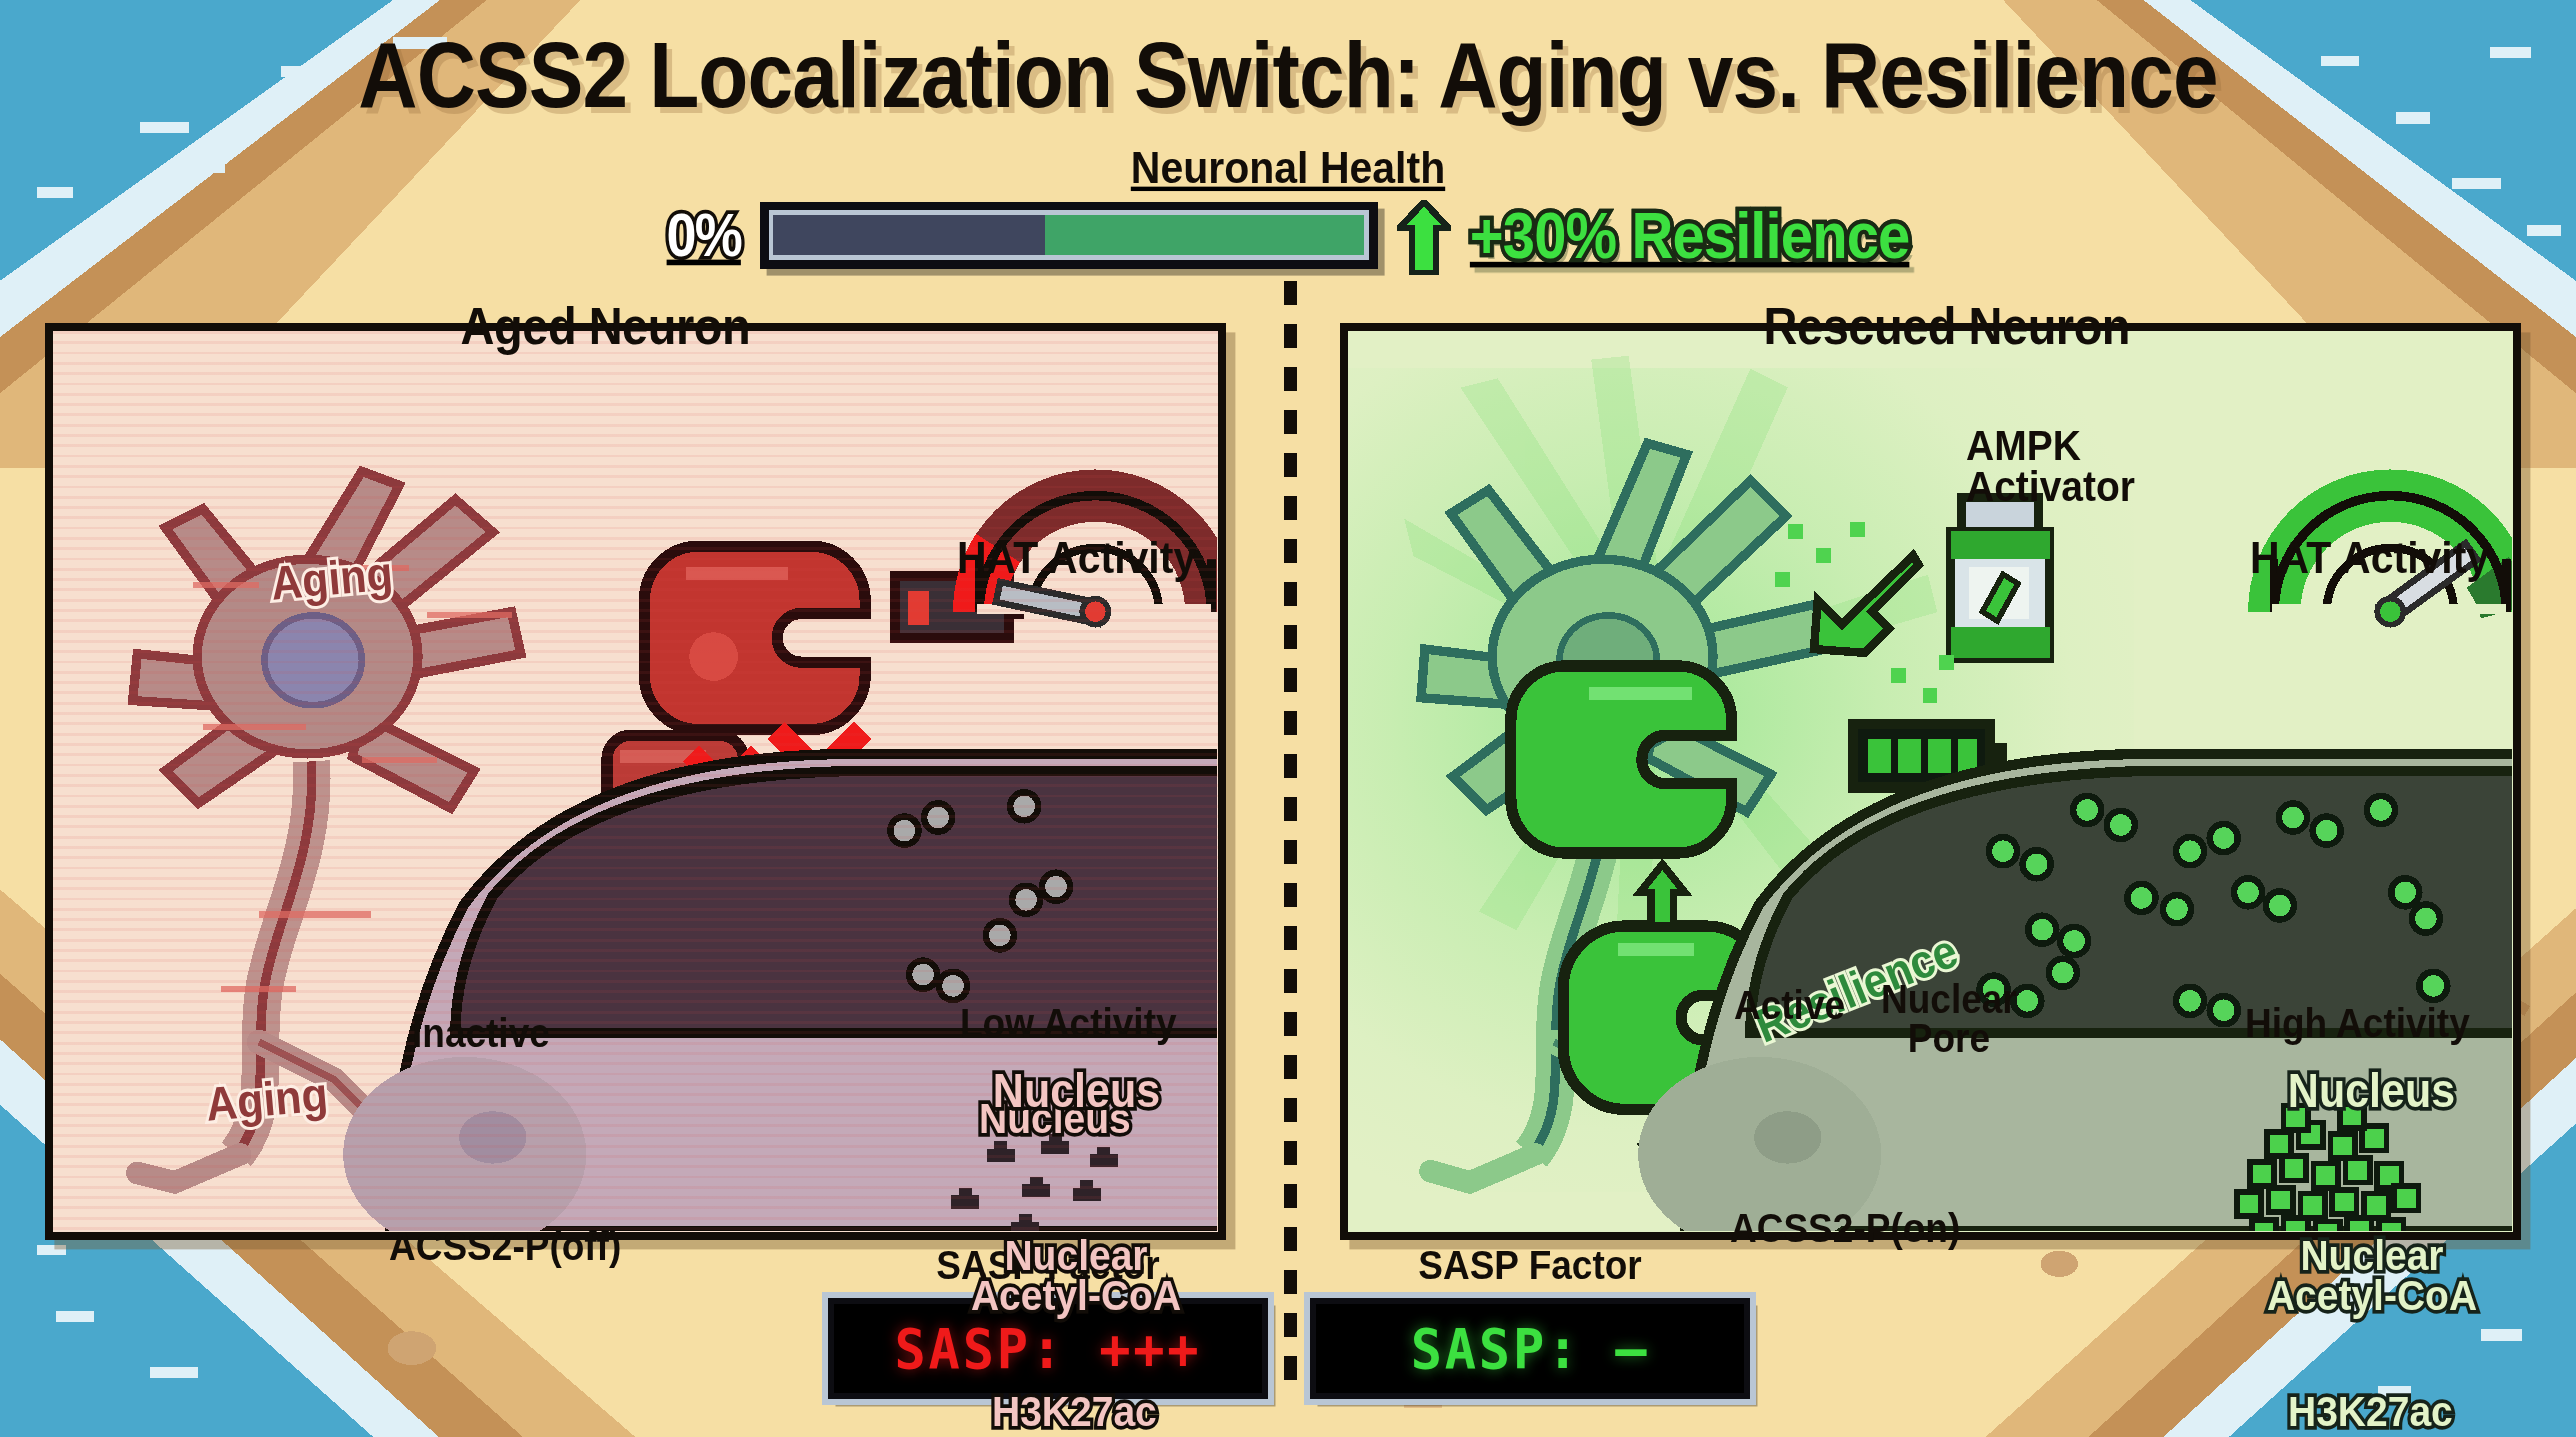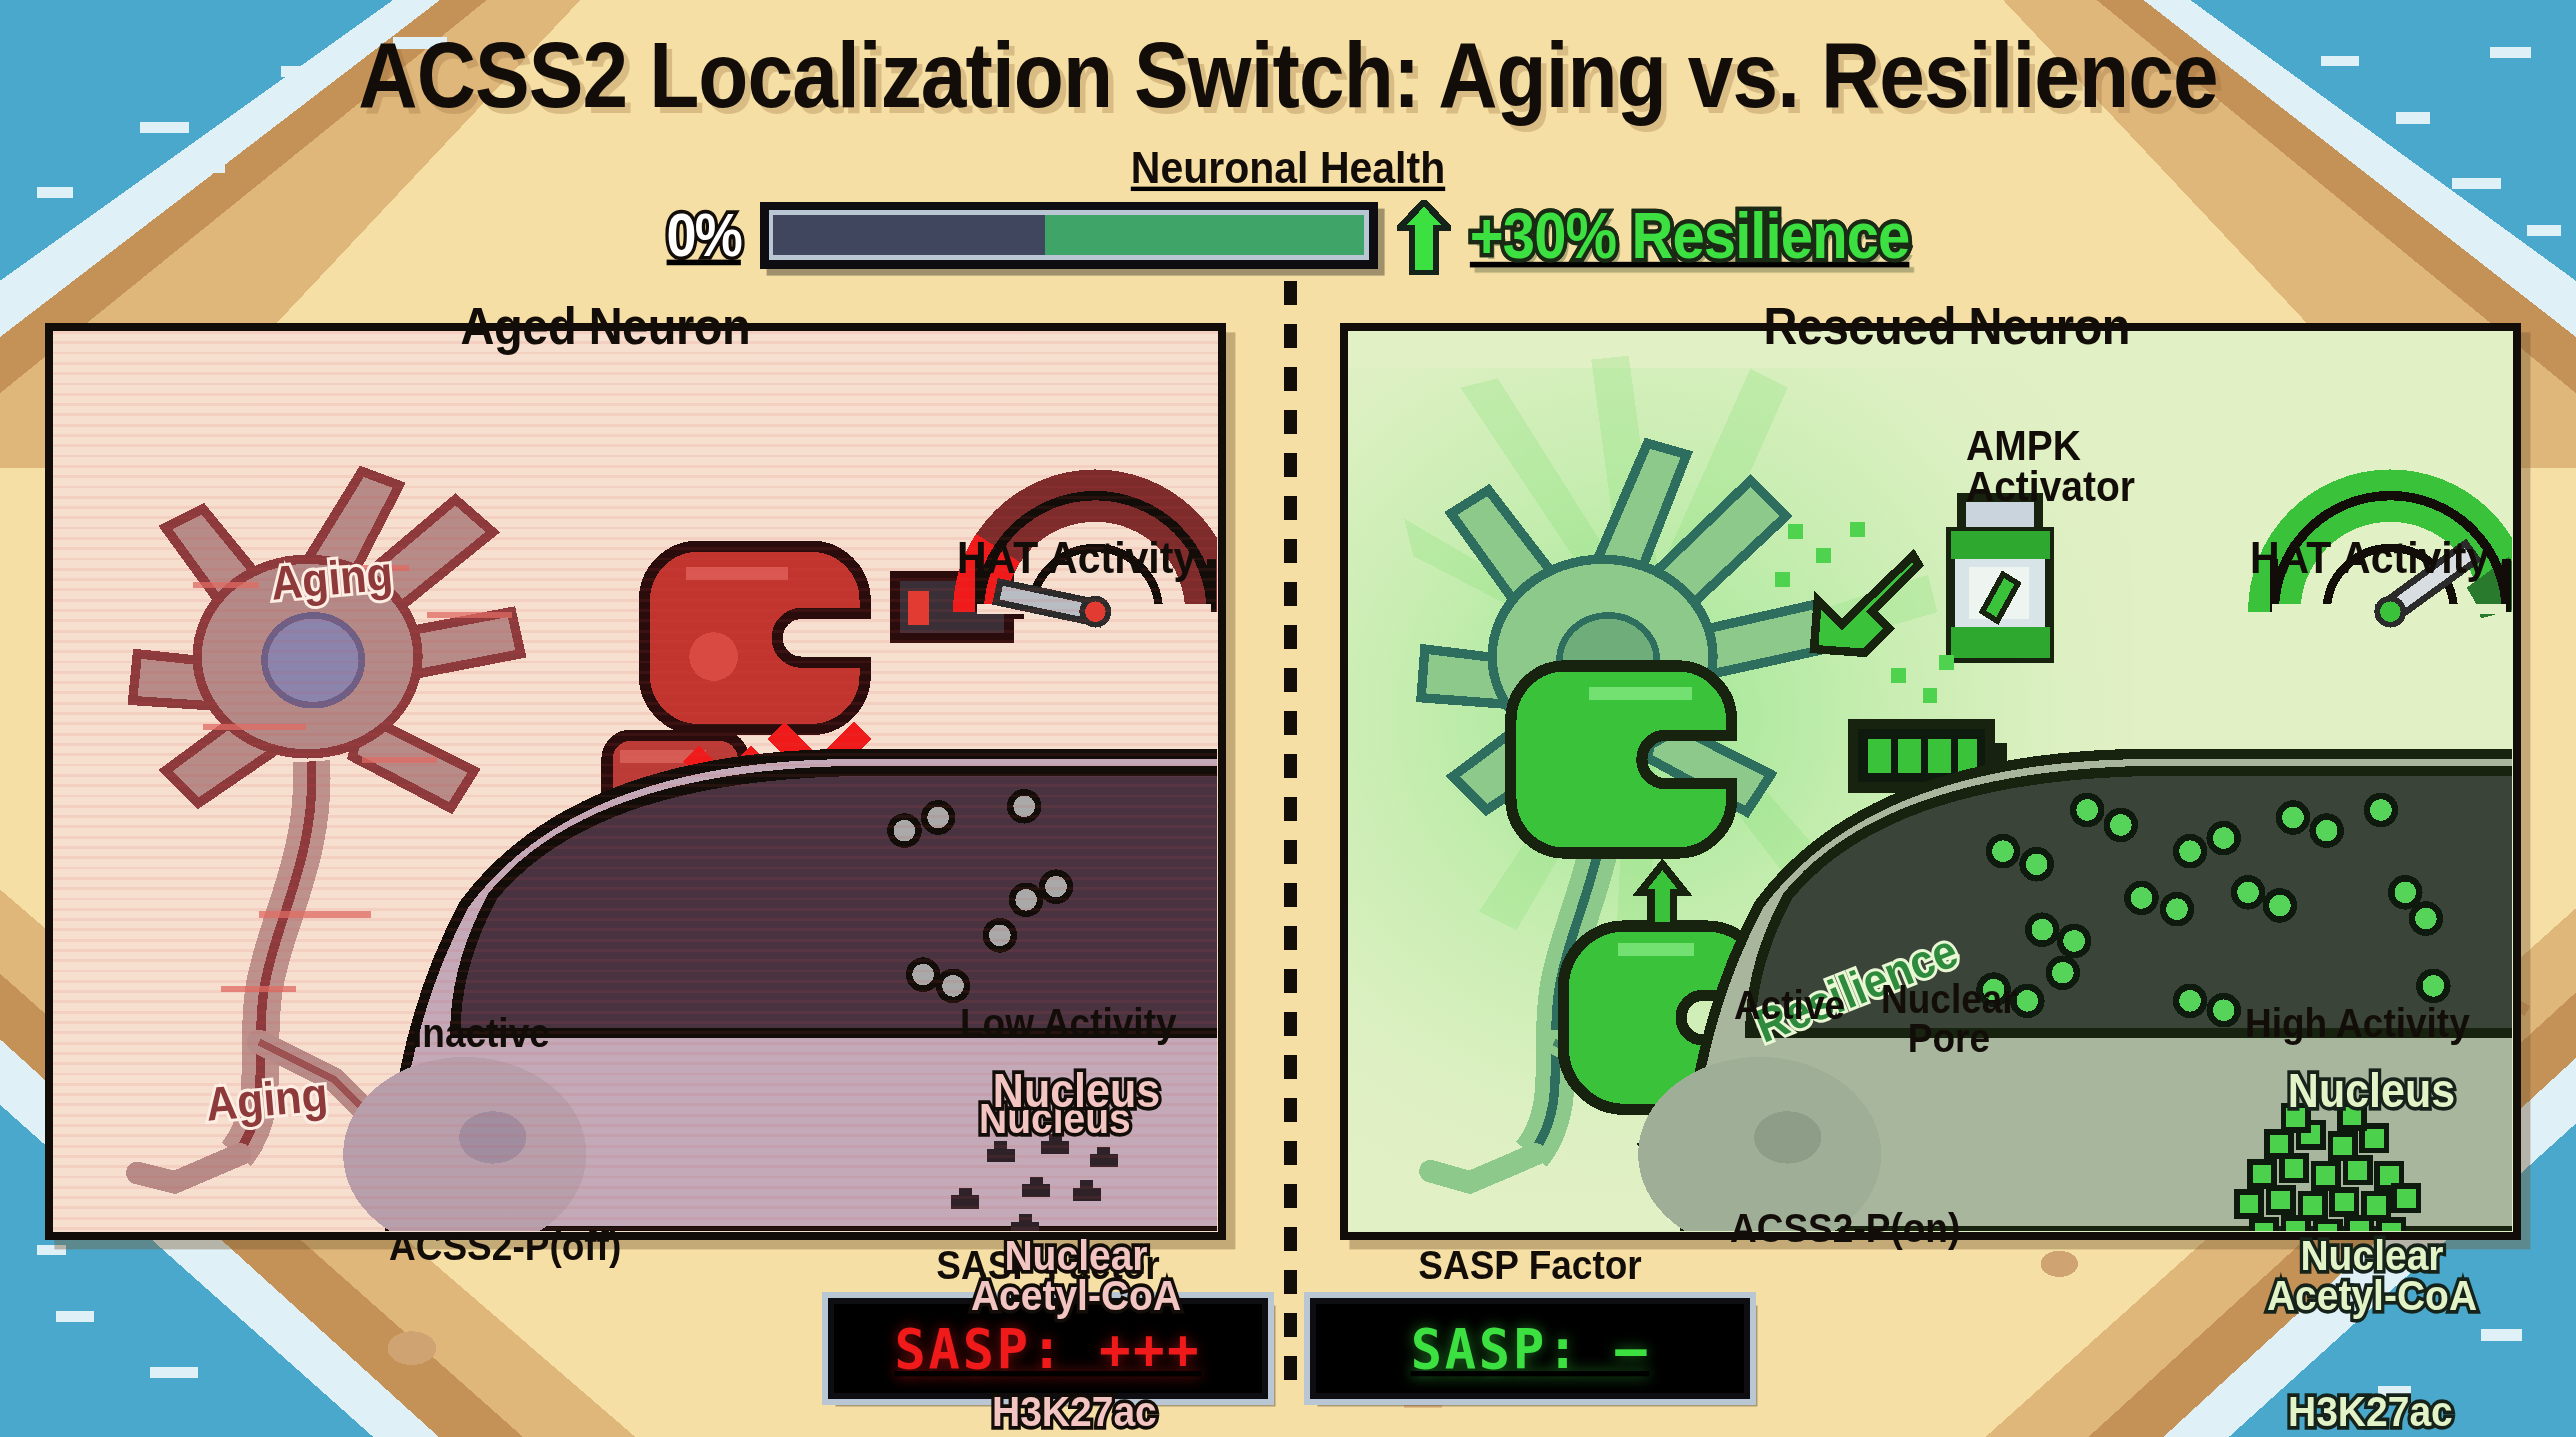--- a/index.html
+++ b/index.html
@@ -158,21 +158,20 @@
     font-size: 37px; font-weight: 900; color: #120d08;
     transform: scaleY(1.12); margin-bottom: 11.2px; display: block;
   }
   .sasp-screen {
     width: 440px; height: 101px;
     background: #000; border: 6.6px solid #0d0d12;
     outline: 6.6px solid #b9c6d4; outline-offset: 0px;
     box-shadow: 7.5px 7.5px 0 rgba(0,0,0,0.30);
     display: flex; align-items: center; justify-content: center;
     margin: 0 auto;
-    text-decoration: underline;
   }
   .sasp-val {
     font-family: "DejaVu Sans Mono", monospace;
     font-size: 52px; font-weight: 700; letter-spacing: 2.8px;
     transform: scaleY(1.05);
   }
   .sasp-red   { color: #f01a1a; text-shadow: 0 0 13px rgba(240,26,26,0.55); }
   .sasp-green { color: #3ce040; text-shadow: 0 0 13px rgba(60,224,64,0.55); }
 </style>
 </head>

